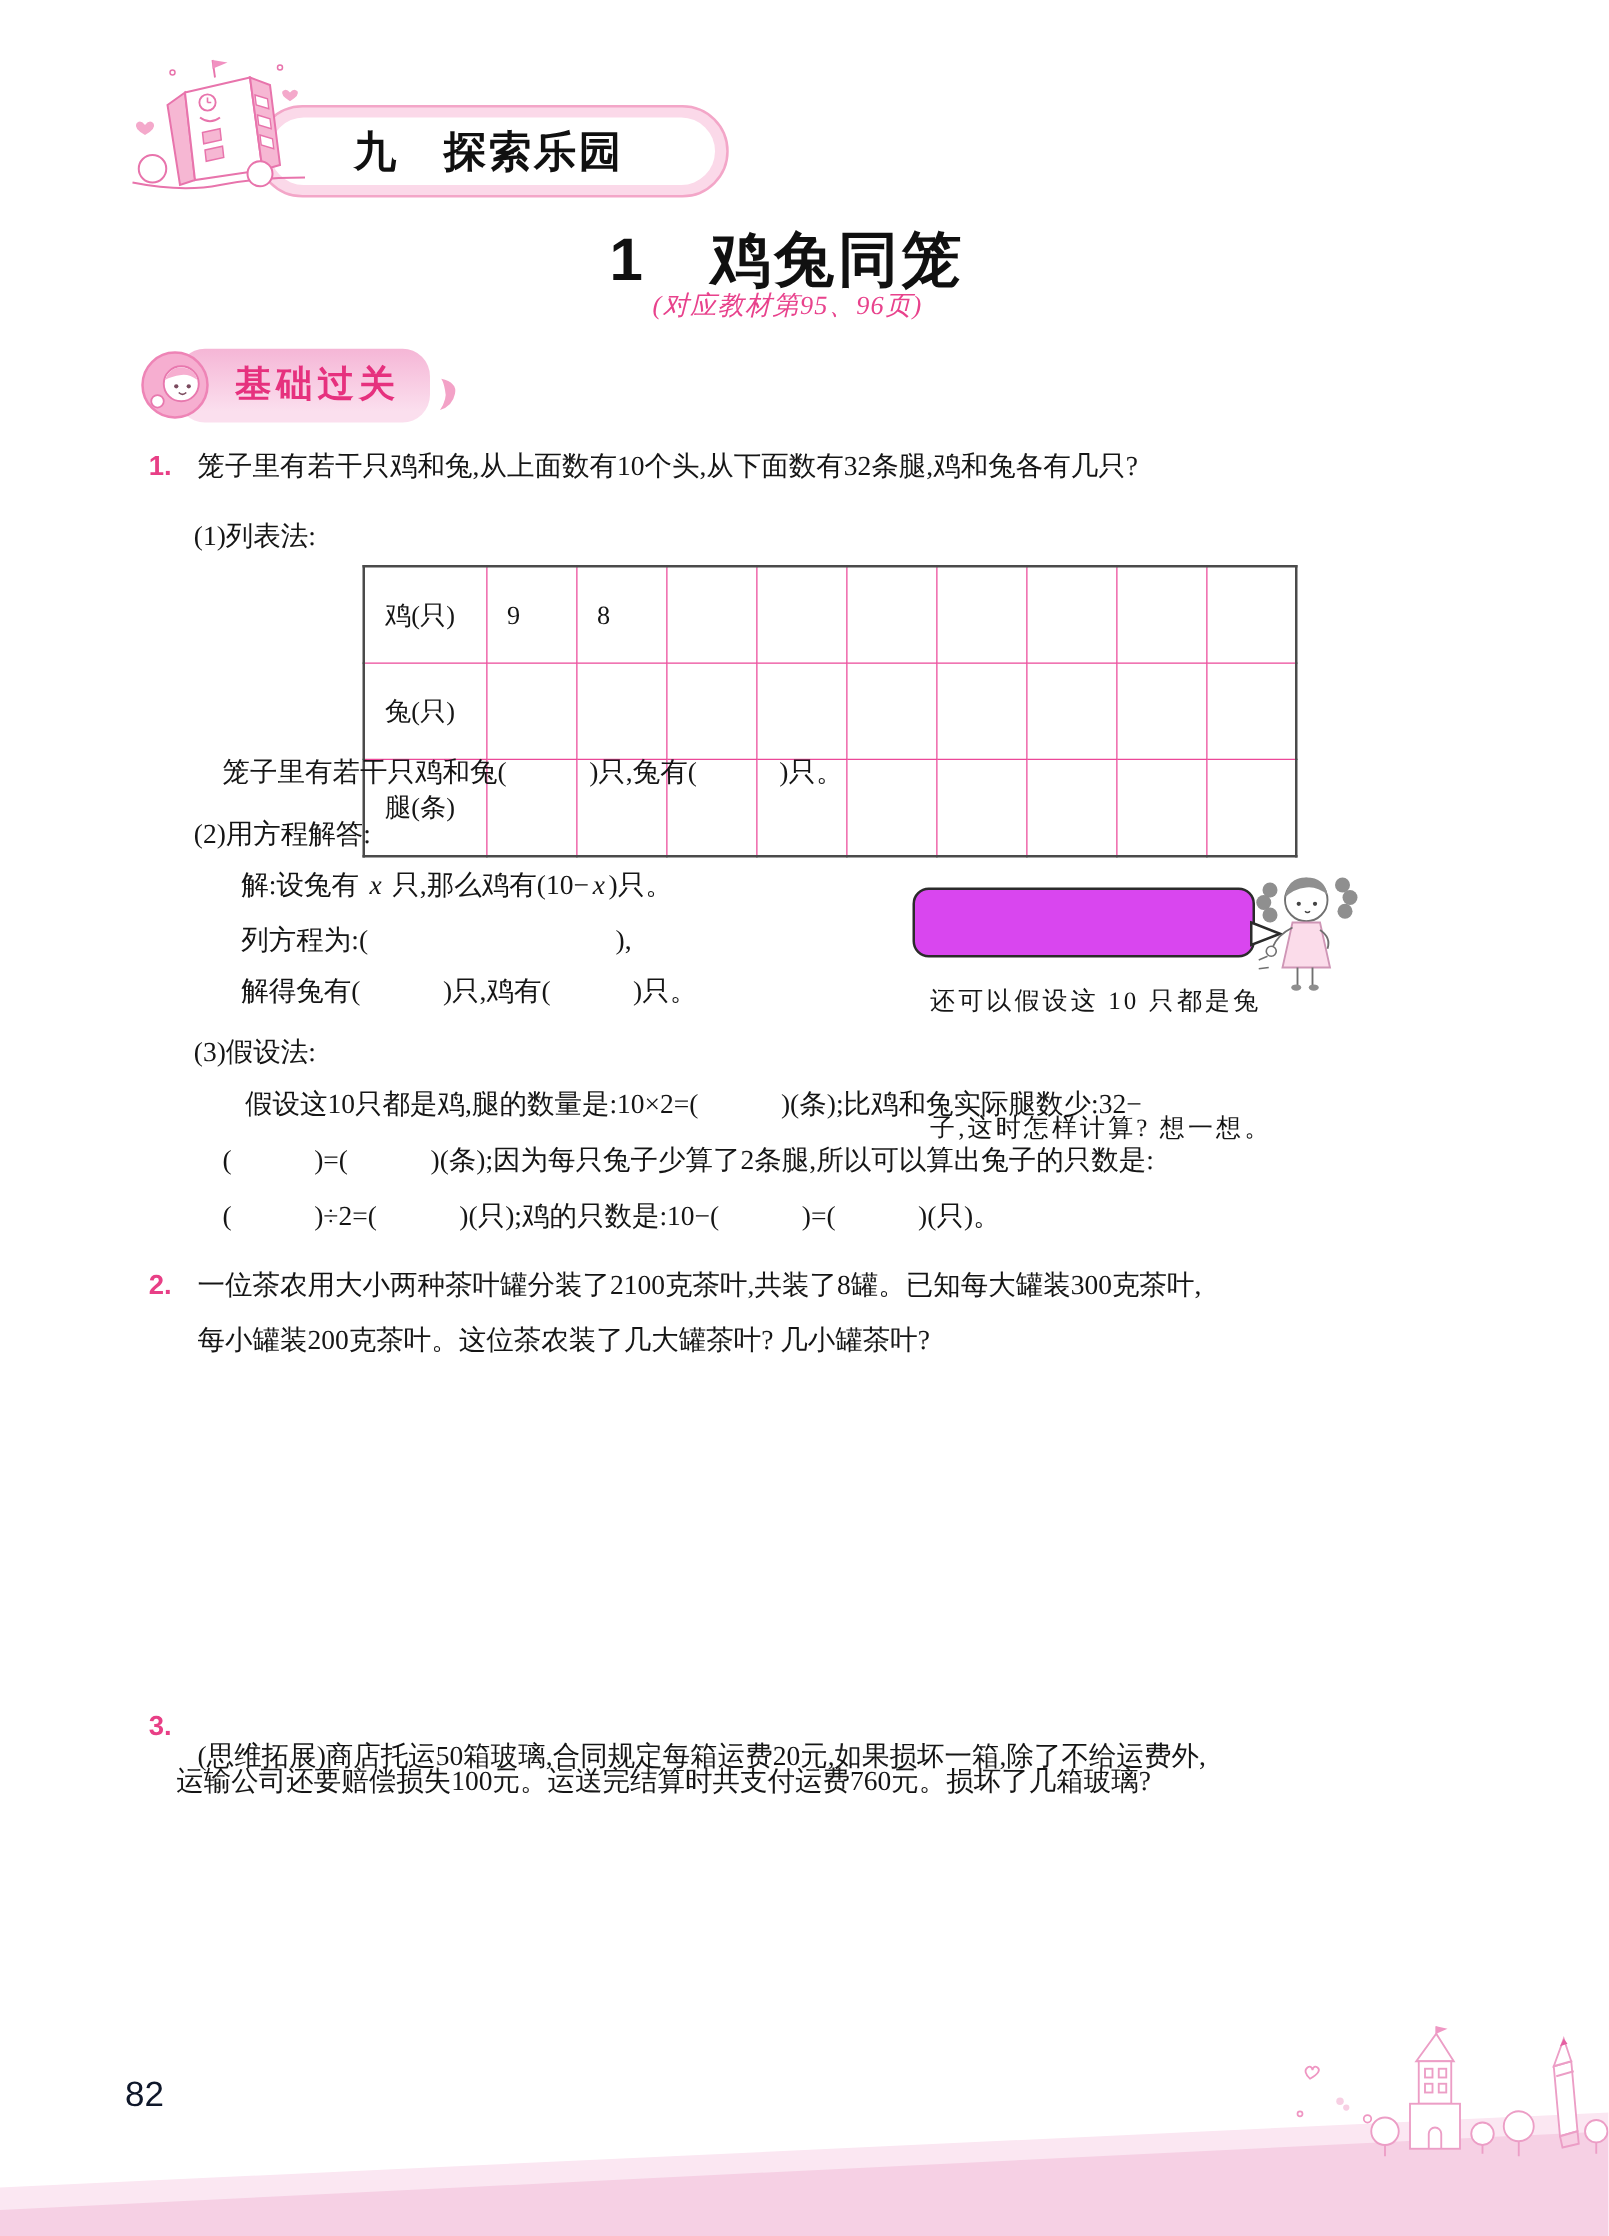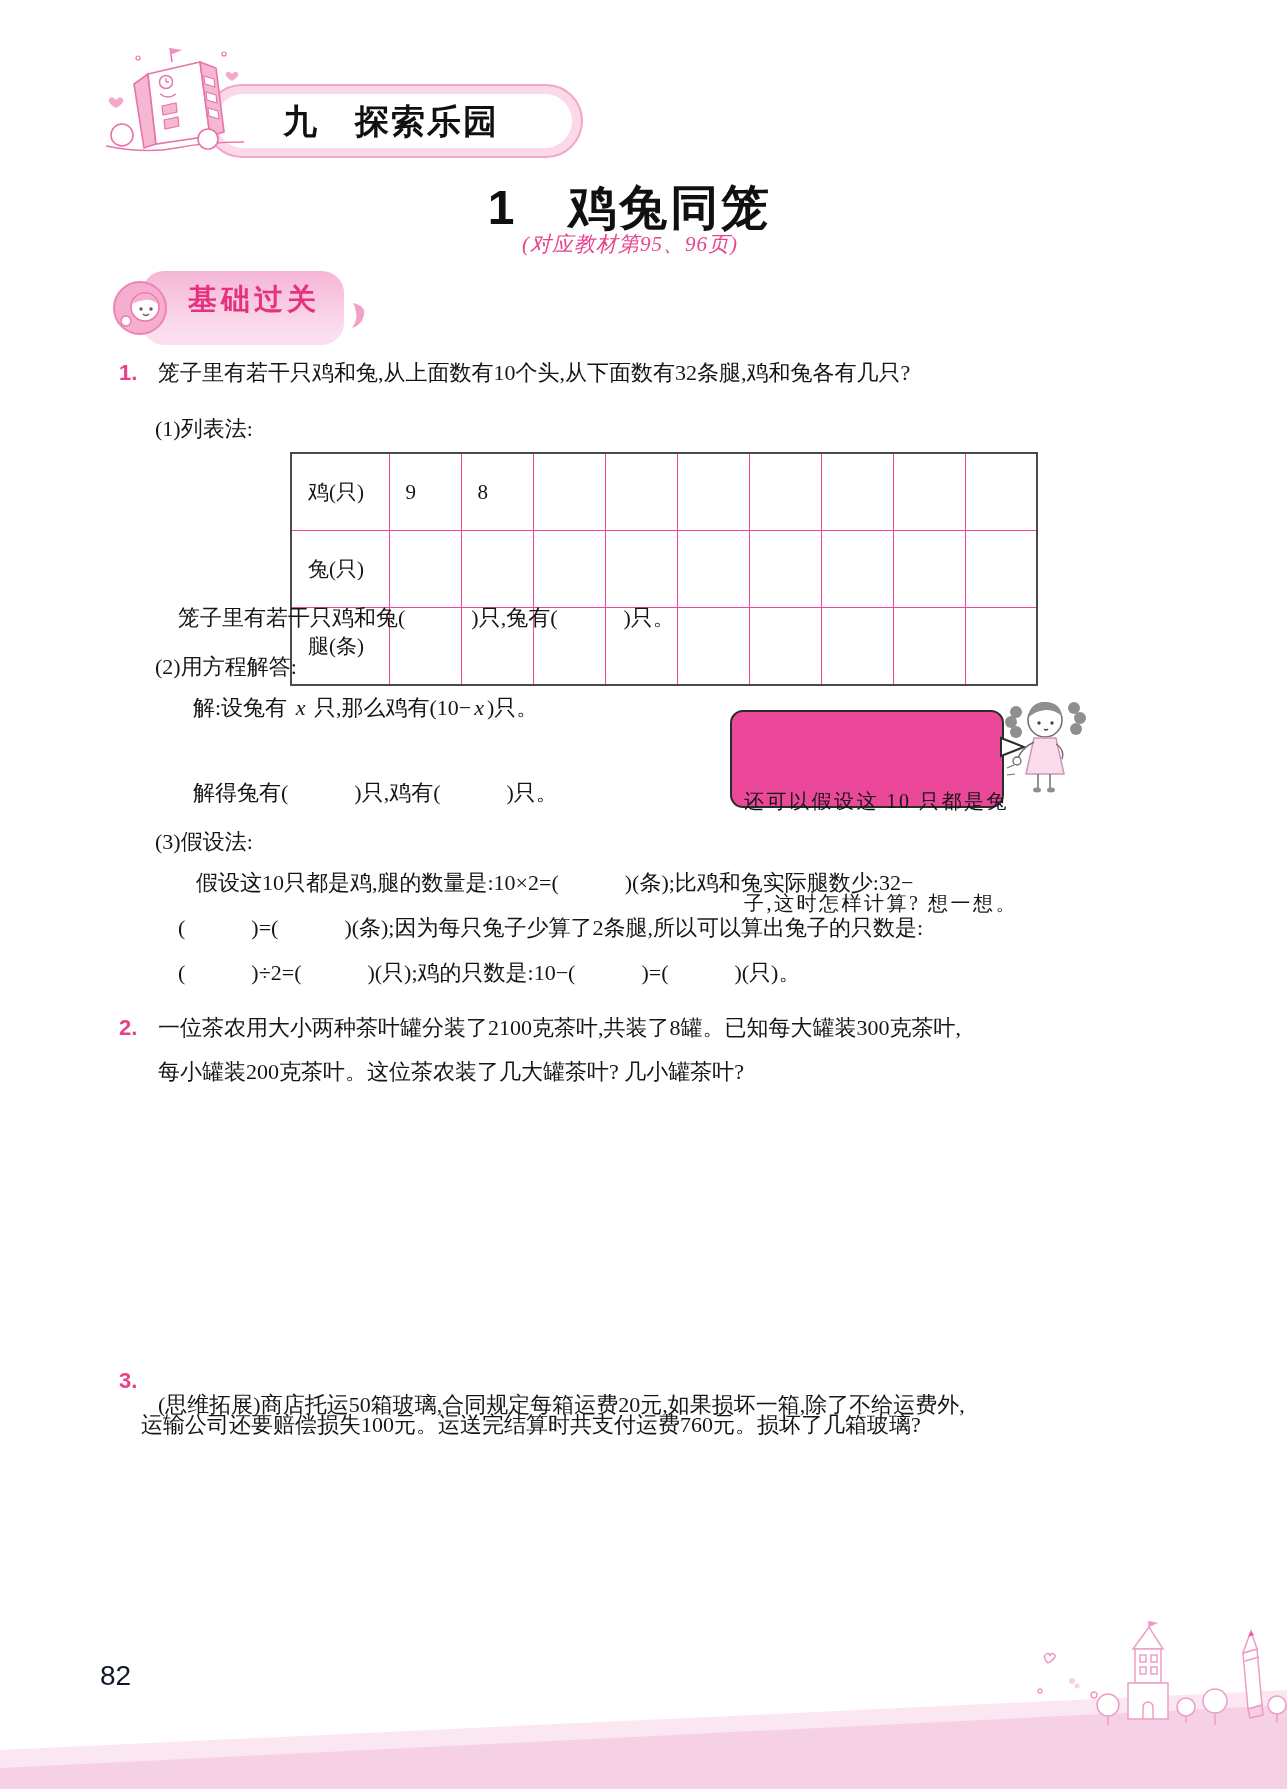--- a/index.html
+++ b/index.html
@@ -20,33 +20,33 @@
 
   .main-title{position:absolute;left:0;top:176px;width:1260px;text-align:center;
         font-family:"Liberation Sans","DejaVu Sans",sans-serif;font-weight:700;font-size:48px;letter-spacing:3px;color:#101010;}
   .subtitle{position:absolute;left:0;top:230px;width:1260px;text-align:center;
         font-style:italic;font-size:21px;letter-spacing:1px;color:#e8428c;}
 
   
   .badge{position:absolute;left:112px;height:56px;display:flex;align-items:center;}
   .badge-bar{margin-left:-26px;height:58px;border-radius:22px;
         background:linear-gradient(180deg,#f5b6d6 0%,#fbdfee 85%);
-        display:flex;align-items:center;padding:0 24px 16px 46px;}
+        display:flex;align-items:center;padding:0 24px 1px 46px;}
   .badge-label{font-family:"Liberation Sans","DejaVu Sans",sans-serif;font-weight:800;
         font-size:29px;letter-spacing:4px;color:#e6317e;}
   .badge-tail{margin-left:6px;margin-top:14px;}
 
   
   table.grid{position:absolute;left:290px;top:452px;border-collapse:collapse;table-layout:fixed;background:#fff;}
   table.grid td{border:1px solid #ec4899;height:44px;text-align:left;font-size:21px;padding:16px;}
   table.grid{border:2px solid #4a4a4a;}
   table.grid td.hd{font-size:21px;}
 
   
-  .bubble{position:absolute;left:730px;top:710px;width:274px;height:98px;background:#ec4899;
+  .bubble{position:absolute;left:730px;top:710px;width:274px;height:56px;background:#d946ef;
         border:2px solid #2b2b2b;border-radius:13px;box-sizing:border-box;
         padding:4px 10px 0 12px;font-size:20px;line-height:34px;letter-spacing:2.5px;white-space:pre;}
   .bubble-tail{position:absolute;left:calc(100% - 2px);top:24px;}
 
   .page-number{position:absolute;left:100px;top:1660px;font-family:"Liberation Sans","DejaVu Sans",sans-serif;
         font-size:28px;color:#0f172a;}
 </style>
 </head>
 <body>
 
@@ -156,20 +156,21 @@
       <td></td>
       <td></td>
     </tr>
   </tbody>
     </table>
 
   <div class="line" style="left:178px;top:603px;">笼子里有若干只鸡和兔(　　　)只,兔有(　　　)只。</div>
 
   <div class="line" style="left:155px;top:652px;">(2)用方程解答:</div>
   <div class="line" style="left:193px;top:693px;"><span>解:设兔有 </span><span class="var">x</span><span> 只,那么鸡有(10−</span><span class="var">x</span><span>)只。</span></div>
+  <div class="line" style="left:193px;top:737px;">列方程为:(　　　　　　　　　),</div>
   <div class="line" style="left:193px;top:778px;">解得兔有(　　　)只,鸡有(　　　)只。</div>
 
   <div class="bubble">
     <div>还可以假设这 10 只都是兔</div>
     <div>子,这时怎样计算? 想一想。</div>
     <svg class="bubble-tail" width="26" height="22" viewBox="0 0 26 22">
       <polygon points="1,2 24,11 1,20" fill="#fff" stroke="#2b2b2b" stroke-width="2"></polygon>
     </svg>
   </div>
   <svg class="abs" style="left:1004px;top:692px;" width="84" height="110" viewBox="0 0 84 110">

